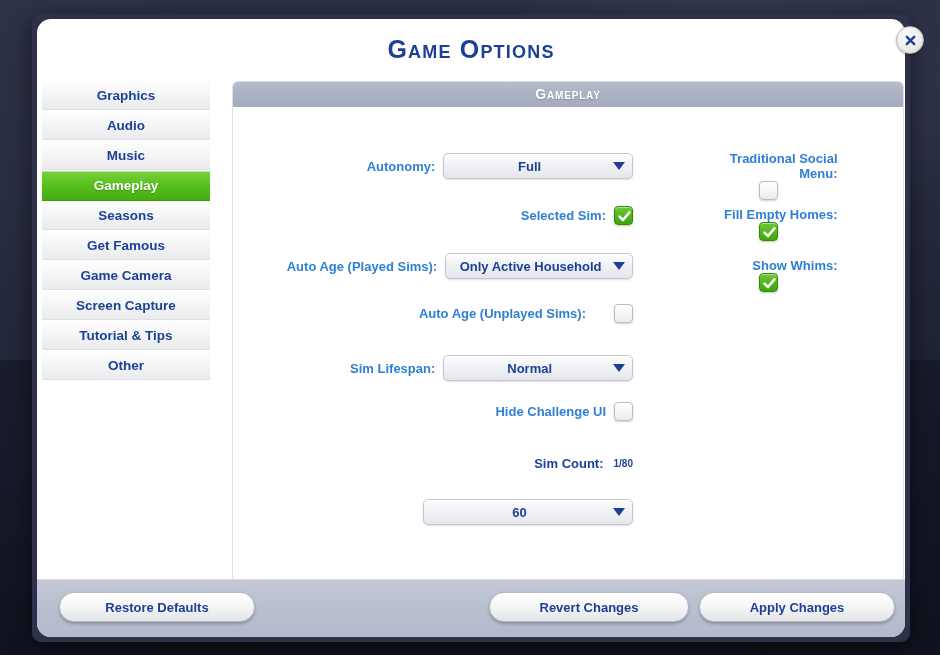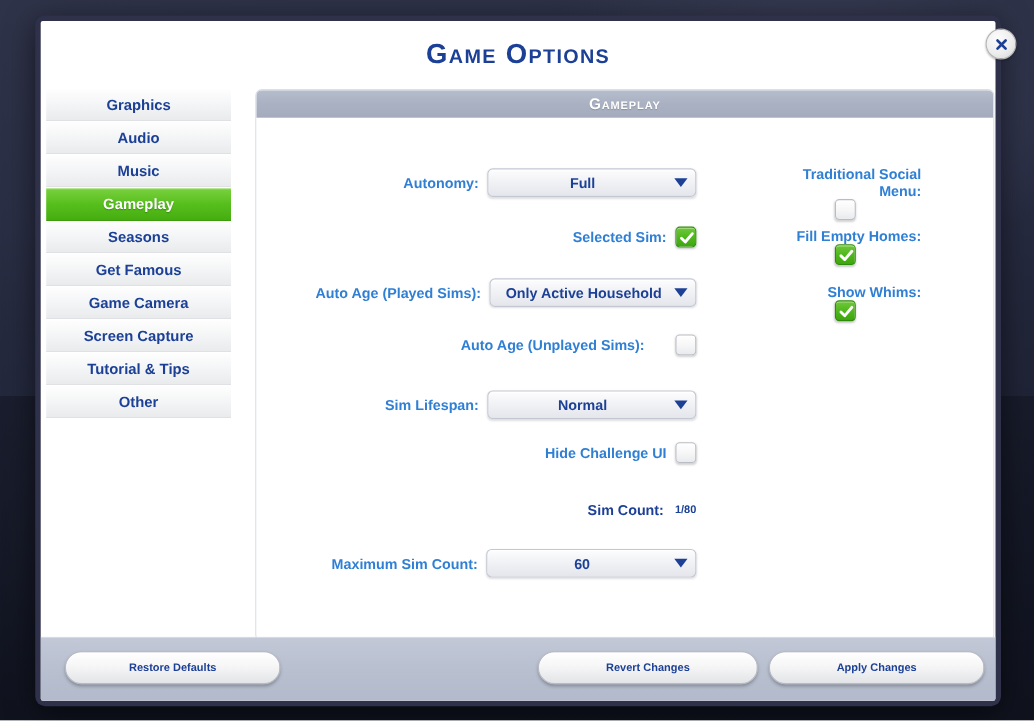--- a/index.html
+++ b/index.html
@@ -43,21 +43,21 @@
     box-shadow: 0 6px 26px rgba(0,0,0,0.55);
     padding: 5px;
     z-index: 5;
   }
 
   #dialog-inner {
     position: relative;
     width: 100%;
     height: 100%;
     background: #ffffff;
-    border-radius: 2px;
+    border-radius: 14px;
     overflow: hidden;
   }
 
   
   #dialog-title {
     position: absolute;
     left: 0; right: 0;
     top: 16px;
     text-align: center;
     color: #1c4096;
@@ -251,21 +251,21 @@
     position: absolute;
     top: 12px;
     height: 30px;
     border-radius: 15px;
     background: linear-gradient(180deg, #ffffff 0%, #f6f6f7 45%, #e3e4e7 100%);
     border: 1px solid #b7bac2;
     box-shadow: 0 2px 3px rgba(0,0,0,0.25), inset 0 1px 0 #ffffff;
     display: flex;
     align-items: center;
     justify-content: center;
-    font-size: 10px;
+    font-size: 13px;
     font-weight: bold;
     color: #1c4096;
     cursor: pointer;
     user-select: none;
   }
   #restore-defaults-button { left: 22px;  width: 196px; }
   #revert-changes-button   { left: 452px; width: 200px; }
   #apply-changes-button    { left: 662px; width: 196px; }
 </style>
 </head>
@@ -367,21 +367,20 @@
             <div class="option-label">Hide Challenge UI</div>
             <div class="checkbox off"></div>
           </div>
 
           <div class="option-row col-left" style="top: 349px;">
             <div class="option-label dark">Sim Count:</div>
             <div class="static-value">1/80</div>
           </div>
 
           <div class="option-row col-left" style="top: 392px;">
-            <div class="option-label">Maximum Sim Count:</div>
             <div class="dropdown" style="width: 210px;">
               <span class="dropdown-value">60</span>
               <span class="dropdown-arrow">
                   <i></i>
                 </span>
             </div>
           </div>
 
           <div class="option-row col-right" style="top: 44px;">
             <div class="option-label">

